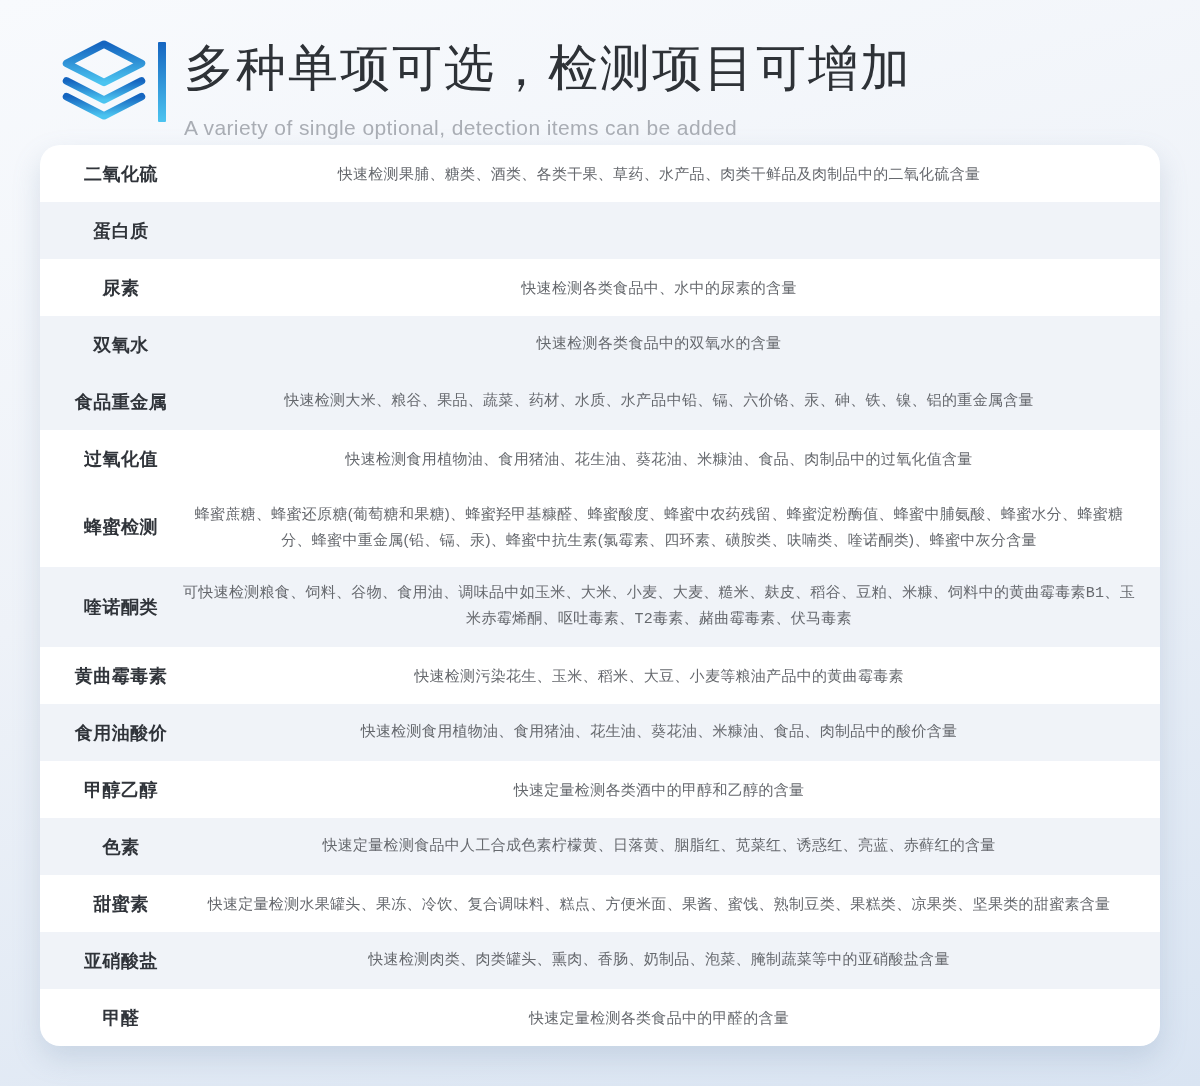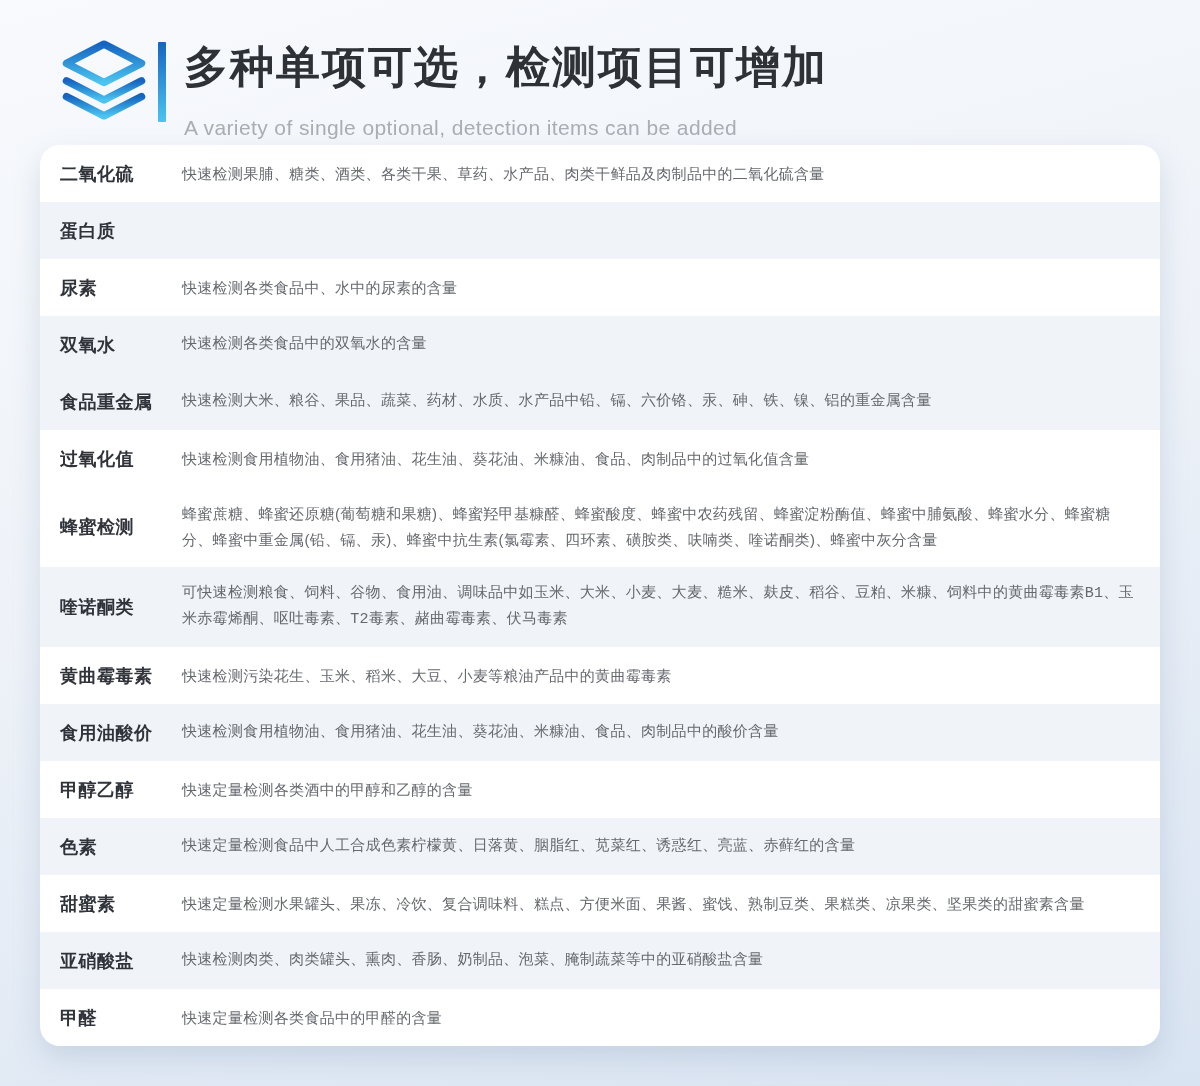--- a/index.html
+++ b/index.html
@@ -31,22 +31,22 @@
   .v-divider{
     width:8px;height:80px;
     margin:2px 18px 0 12px;
     background:linear-gradient(180deg, var(--accent-dark) 0%, var(--accent-light) 100%);
     border-radius:1px;
     flex:0 0 auto;
   }
   .header-text{display:flex;flex-direction:column;}
   .page-title{
     font-family:"Liberation Serif", serif;
-    font-weight:700;
-    font-size:44px;
+    font-weight:400;
+    font-size:50px;
     line-height:56px;
     letter-spacing:2px;
     color:var(--title-color);
   }
   .page-subtitle{
     margin-top:20px;
     font-size:21px;
     letter-spacing:0.4px;
     color:var(--subtitle-color);
   }
@@ -56,20 +56,21 @@
     background:var(--card-bg);
     border-radius:20px;
     overflow:hidden;
     box-shadow:0 12px 28px rgba(110,135,170,0.22);
   }
   .row{
     display:flex;
     align-items:center;
     min-height:57px;
     padding:14px 24px 14px 20px;
+    text-align:center;
   }
   .row.alt{background:var(--row-alt-bg);font-family:Liberation Mono, monospace;}
   .row-label{
     flex:0 0 122px;
     font-size:18px;
     font-weight:bold;
     color:var(--label-color);
     letter-spacing:0.5px;
   }
   .row-desc{

